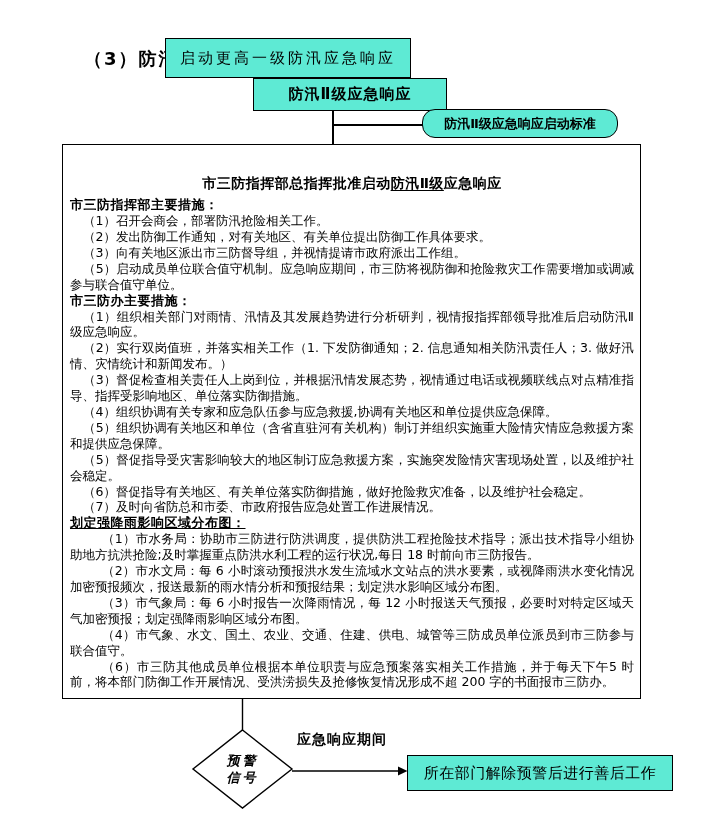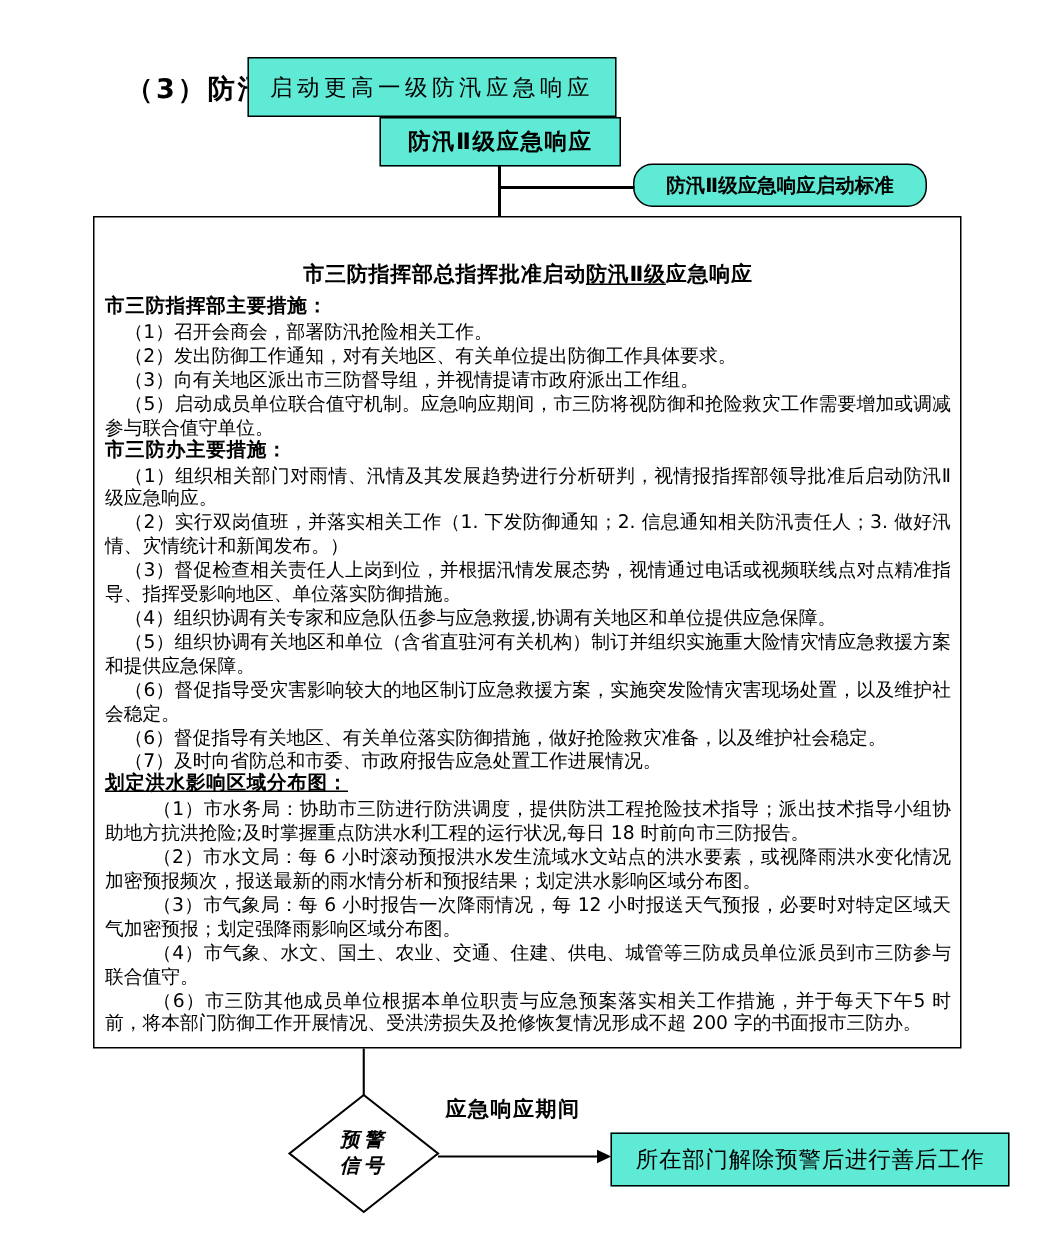--- a/index.html
+++ b/index.html
@@ -11,21 +11,21 @@
   .sec-label {
     position:absolute; left:84px; top:47px;
     font-size:18px; font-weight:bold; letter-spacing:2px; white-space:nowrap;
   }
   .fbox {
     position:absolute; border:1.6px solid #000; background:#5eead4;
     display:flex; align-items:center; justify-content:center;
     text-align:center; box-sizing:border-box; white-space:nowrap;
   }
   #box-a { left:165px; top:38px; width:246px; height:40px; font-size:15px; letter-spacing:3px; }
-  #box-b { left:253px; top:78px; width:161px; height:33px; font-size:15px; font-weight:bold; letter-spacing:1px; }
+  #box-b { left:253px; top:78px; width:194px; height:33px; font-size:15px; font-weight:bold; letter-spacing:1px; }
   #box-c { left:422px; top:109px; width:196px; height:29px; font-size:13px; font-weight:bold;border-radius:13px; }
   #box-d { left:407px; top:755px; width:266px; height:36px; font-size:15px; letter-spacing:0.5px; }
   .line { position:absolute; background:#000; }
   #vline1 { left:332px; top:110px; width:1.5px; height:35px; }
   #hline1 { left:332px; top:124px; width:91px; height:1.5px; }
   #main-box {
     position:absolute; left:62px; top:144px; width:579px; height:555px;
     border:1.6px solid #000; box-sizing:border-box; background:#fff;
     padding:4px 6px 0 7px; overflow:hidden;
   }
@@ -77,27 +77,27 @@
       <div class="item">（5）启动成员单位联合值守机制。应急响应期间，市三防将视防御和抢险救灾工作需要增加或调减参与联合值守单位。</div>
     </div>
 
     <div class="s12">
       <div class="sec-heading">市三防办主要措施：</div>
       <div class="item">（1）组织相关部门对雨情、汛情及其发展趋势进行分析研判，视情报指挥部领导批准后启动防汛Ⅱ级应急响应。</div>
       <div class="item">（2）实行双岗值班，并落实相关工作（1. 下发防御通知；2. 信息通知相关防汛责任人；3. 做好汛情、灾情统计和新闻发布。）</div>
       <div class="item">（3）督促检查相关责任人上岗到位，并根据汛情发展态势，视情通过电话或视频联线点对点精准指导、指挥受影响地区、单位落实防御措施。</div>
       <div class="item">（4）组织协调有关专家和应急队伍参与应急救援,协调有关地区和单位提供应急保障。</div>
       <div class="item">（5）组织协调有关地区和单位（含省直驻河有关机构）制订并组织实施重大险情灾情应急救援方案和提供应急保障。</div>
-      <div class="item">（6）督促指导受灾害影响较大的地区制订应急救援方案，实施突发险情灾害现场处置，以及维护社会稳定。</div>
+      <div class="item">（5）督促指导受灾害影响较大的地区制订应急救援方案，实施突发险情灾害现场处置，以及维护社会稳定。</div>
       <div class="item">（6）督促指导有关地区、有关单位落实防御措施，做好抢险救灾准备，以及维护社会稳定。</div>
       <div class="item">（7）及时向省防总和市委、市政府报告应急处置工作进展情况。</div>
     </div>
 
     <div class="s3">
-      <div class="sec-heading ul">划定洪水影响区域分布图：</div>
+      <div class="sec-heading ul">划定强降雨影响区域分布图：</div>
       <div class="item">（1）市水务局：协助市三防进行防洪调度，提供防洪工程抢险技术指导；派出技术指导小组协助地方抗洪抢险;及时掌握重点防洪水利工程的运行状况,每日 18 时前向市三防报告。</div>
       <div class="item">（2）市水文局：每 6 小时滚动预报洪水发生流域水文站点的洪水要素，或视降雨洪水变化情况加密预报频次，报送最新的雨水情分析和预报结果；划定洪水影响区域分布图。</div>
       <div class="item">（3）市气象局：每 6 小时报告一次降雨情况，每 12 小时报送天气预报，必要时对特定区域天气加密预报；划定强降雨影响区域分布图。</div>
       <div class="item">（4）市气象、水文、国土、农业、交通、住建、供电、城管等三防成员单位派员到市三防参与联合值守。</div>
       <div class="item">（6）市三防其他成员单位根据本单位职责与应急预案落实相关工作措施，并于每天下午5 时前，将本部门防御工作开展情况、受洪涝损失及抢修恢复情况形成不超 200 字的书面报市三防办。</div>
     </div>
   </div>
 
   <svg id="svg-bottom" viewBox="0 0 704 143" xmlns="http://www.w3.org/2000/svg">
     <line x1="242.5" y1="9" x2="242.5" y2="41" stroke="#000" stroke-width="1.4"></line>

